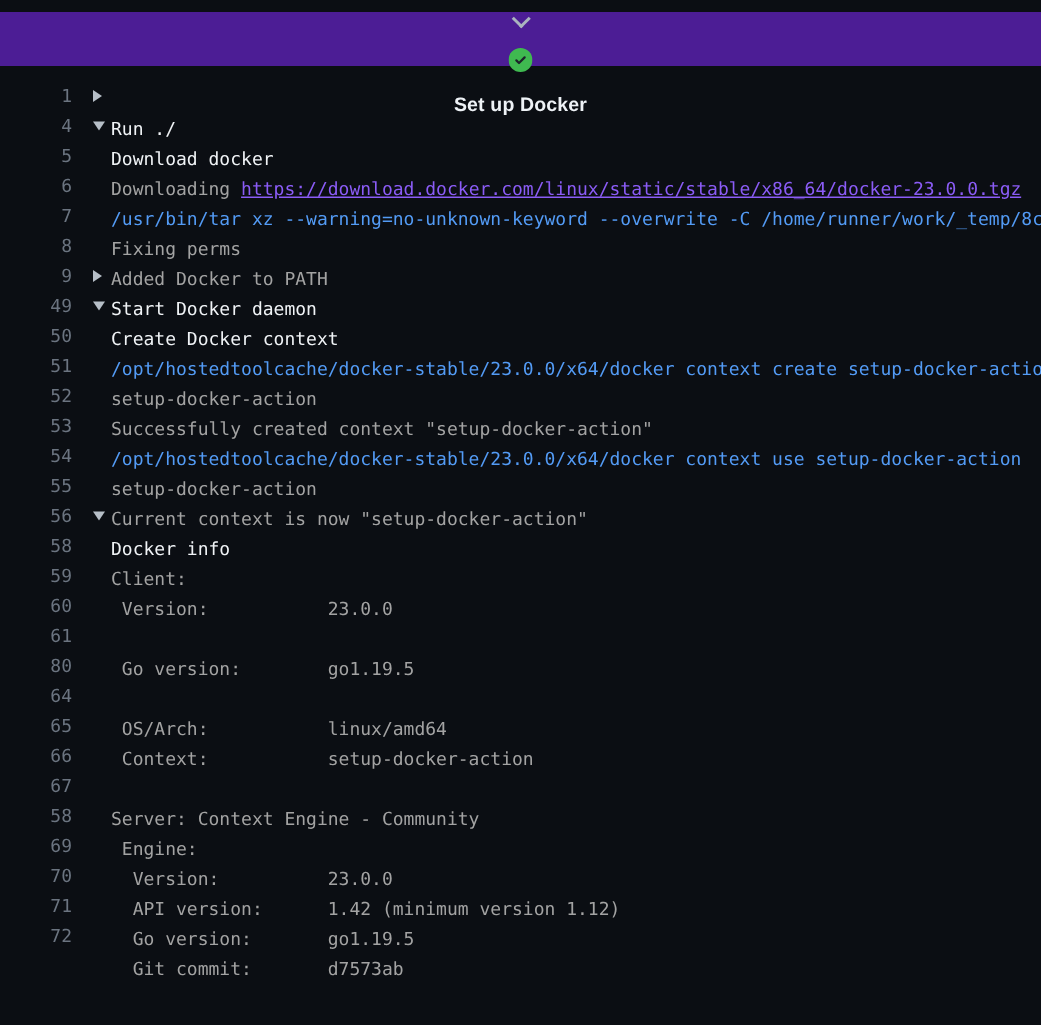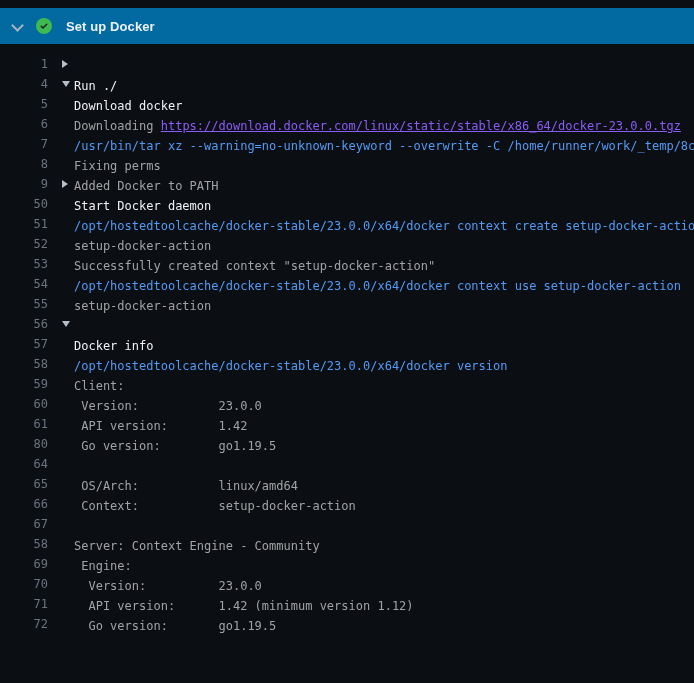--- a/index.html
+++ b/index.html
@@ -15,26 +15,27 @@
   }
   .page {
     width: 694px;
     height: 683px;
     padding-top: 8px;
     box-sizing: border-box;
     background: #0b0e13;
   }
   .step-header {
     height: 36px;
-    background: #0369a1;
+    background: #4c1d95;
     display: flex;
     align-items: center;
     padding: 0 12px;
     gap: 14px;
     cursor: pointer;
+    flex-direction: column;
   }
   .chevron {
     width: 10px;
     height: 10px;
     display: inline-block;
     position: relative;
     flex: none;
   }
   .chevron::before {
     content: "";
@@ -125,37 +126,37 @@
   </header>
 
   <div class="log">
       <div class="log-line group"><span class="num">1</span><span class="arrow right"></span><span class="content"><span class="header">Run ./</span></span></div>
       <div class="log-line group"><span class="num">4</span><span class="arrow down"></span><span class="content"><span class="header">Download docker</span></span></div>
       <div class="log-line"><span class="num">5</span><span class="arrow"></span><span class="content"><span class="plain">Downloading </span><span class="link">https://download.docker.com/linux/static/stable/x86_64/docker-23.0.0.tgz</span></span></div>
       <div class="log-line"><span class="num">6</span><span class="arrow"></span><span class="content"><span class="cmd">/usr/bin/tar xz --warning=no-unknown-keyword --overwrite -C /home/runner/work/_temp/8c93</span></span></div>
       <div class="log-line"><span class="num">7</span><span class="arrow"></span><span class="content"><span class="plain">Fixing perms</span></span></div>
       <div class="log-line"><span class="num">8</span><span class="arrow"></span><span class="content"><span class="plain">Added Docker to PATH</span></span></div>
       <div class="log-line group"><span class="num">9</span><span class="arrow right"></span><span class="content"><span class="header">Start Docker daemon</span></span></div>
+      <div class="log-line group"><span class="num">49</span><span class="arrow down"></span><span class="content"><span class="header">Create Docker context</span></span></div>
       <div class="log-line"><span class="num">50</span><span class="arrow"></span><span class="content"><span class="cmd">/opt/hostedtoolcache/docker-stable/23.0.0/x64/docker context create setup-docker-action</span></span></div>
       <div class="log-line"><span class="num">51</span><span class="arrow"></span><span class="content"><span class="plain">setup-docker-action</span></span></div>
       <div class="log-line"><span class="num">52</span><span class="arrow"></span><span class="content"><span class="plain">Successfully created context "setup-docker-action"</span></span></div>
       <div class="log-line"><span class="num">53</span><span class="arrow"></span><span class="content"><span class="cmd">/opt/hostedtoolcache/docker-stable/23.0.0/x64/docker context use setup-docker-action</span></span></div>
       <div class="log-line"><span class="num">54</span><span class="arrow"></span><span class="content"><span class="plain">setup-docker-action</span></span></div>
-      <div class="log-line"><span class="num">55</span><span class="arrow"></span></div>
+      <div class="log-line"><span class="num">55</span><span class="arrow"></span><span class="content"><span class="plain">Current context is now "setup-docker-action"</span></span></div>
       <div class="log-line group"><span class="num">56</span><span class="arrow down"></span><span class="content"><span class="header">Docker info</span></span></div>
-      <div class="log-line"><span class="num">57</span><span class="arrow"></span><span class="content"><span class="cmd">/opt/hostedtoolcache/docker-stable/23.0.0/x64/docker version</span></span></div>
       <div class="log-line"><span class="num">58</span><span class="arrow"></span><span class="content"><span class="plain">Client:</span></span></div>
       <div class="log-line"><span class="num">59</span><span class="arrow"></span><span class="content"><span class="plain"> Version:           23.0.0</span></span></div>
-      <div class="log-line"><span class="num">60</span><span class="arrow"></span><span class="content"><span class="plain"> API version:       1.42</span></span></div>
+      <div class="log-line"><span class="num">60</span><span class="arrow"></span></div>
       <div class="log-line"><span class="num">61</span><span class="arrow"></span><span class="content"><span class="plain"> Go version:        go1.19.5</span></span></div>
       <div class="log-line"><span class="num">80</span><span class="arrow"></span></div>
       <div class="log-line"><span class="num">64</span><span class="arrow"></span><span class="content"><span class="plain"> OS/Arch:           linux/amd64</span></span></div>
       <div class="log-line"><span class="num">65</span><span class="arrow"></span><span class="content"><span class="plain"> Context:           setup-docker-action</span></span></div>
       <div class="log-line"><span class="num">66</span><span class="arrow"></span><span class="content"><span class="plain"></span></span></div>
       <div class="log-line"><span class="num">67</span><span class="arrow"></span><span class="content"><span class="plain">Server: Context Engine - Community</span></span></div>
       <div class="log-line"><span class="num">58</span><span class="arrow"></span><span class="content"><span class="plain"> Engine:</span></span></div>
       <div class="log-line"><span class="num">69</span><span class="arrow"></span><span class="content"><span class="plain">  Version:          23.0.0</span></span></div>
       <div class="log-line"><span class="num">70</span><span class="arrow"></span><span class="content"><span class="plain">  API version:      1.42 (minimum version 1.12)</span></span></div>
       <div class="log-line"><span class="num">71</span><span class="arrow"></span><span class="content"><span class="plain">  Go version:       go1.19.5</span></span></div>
-      <div class="log-line"><span class="num">72</span><span class="arrow"></span></div>
+      <div class="log-line"><span class="num">72</span><span class="arrow"></span><span class="content"><span class="plain">  Git commit:       d7573ab</span></span></div>
     </div>
 
 </div>
 
 </body></html>

